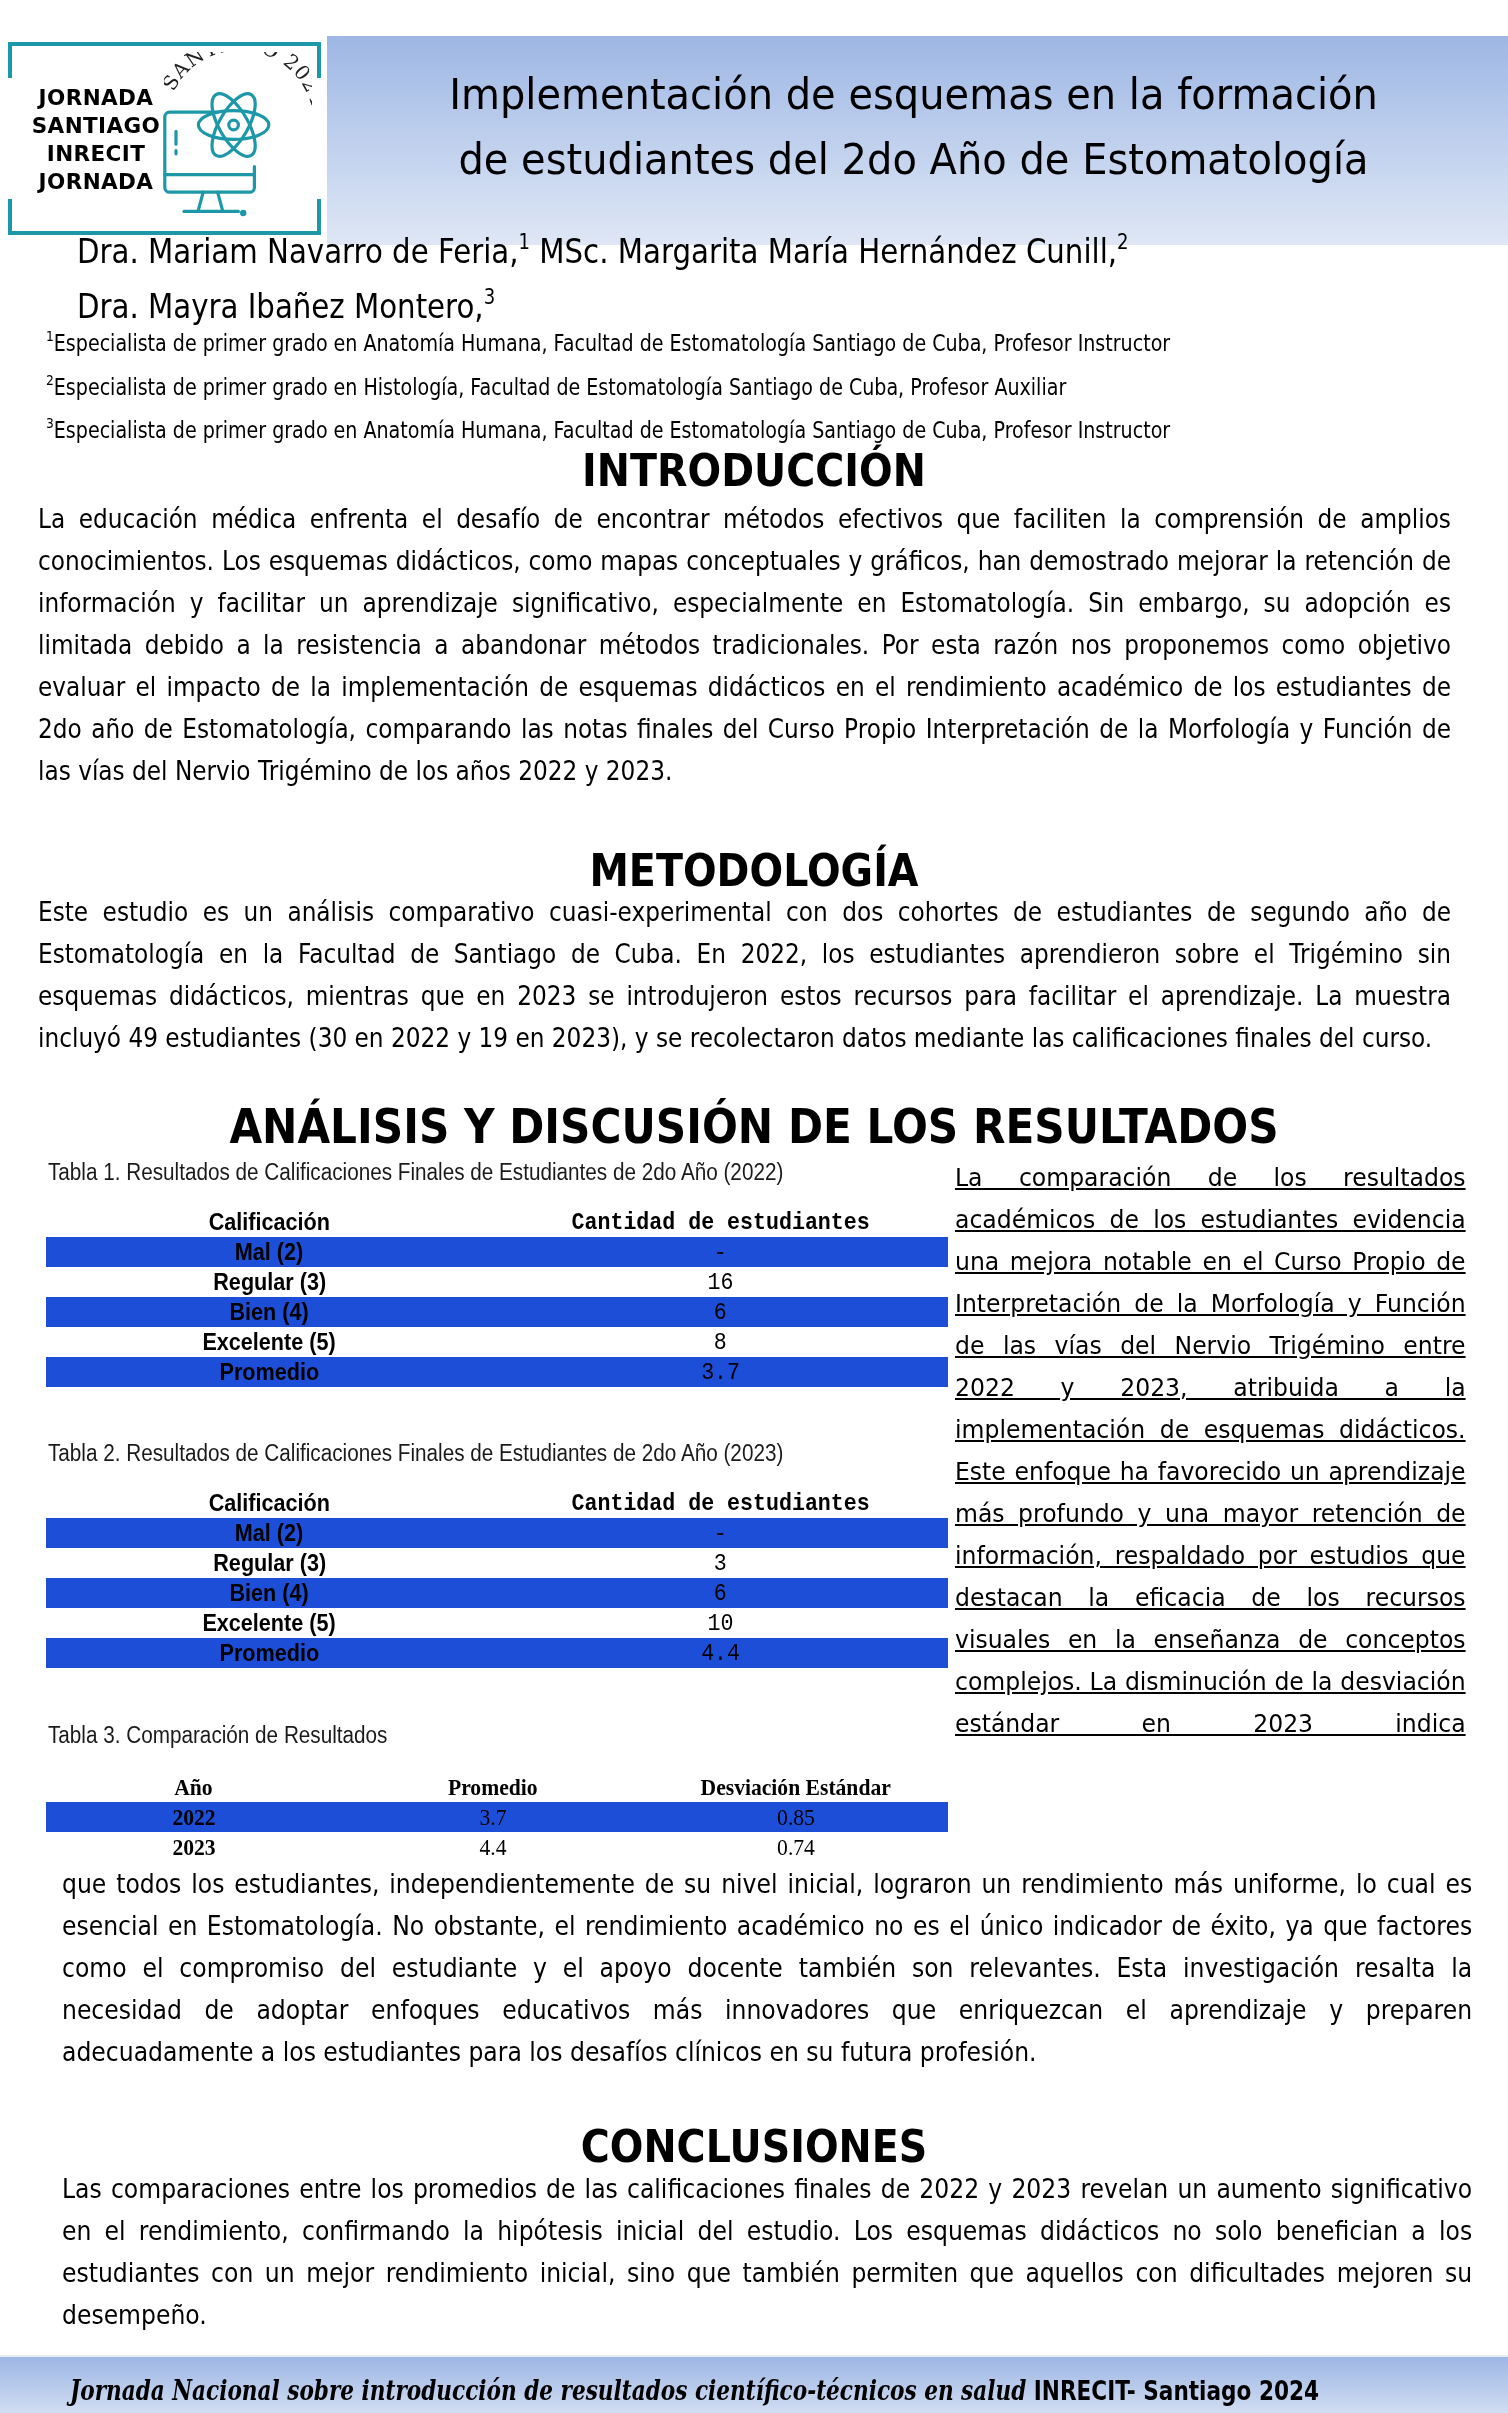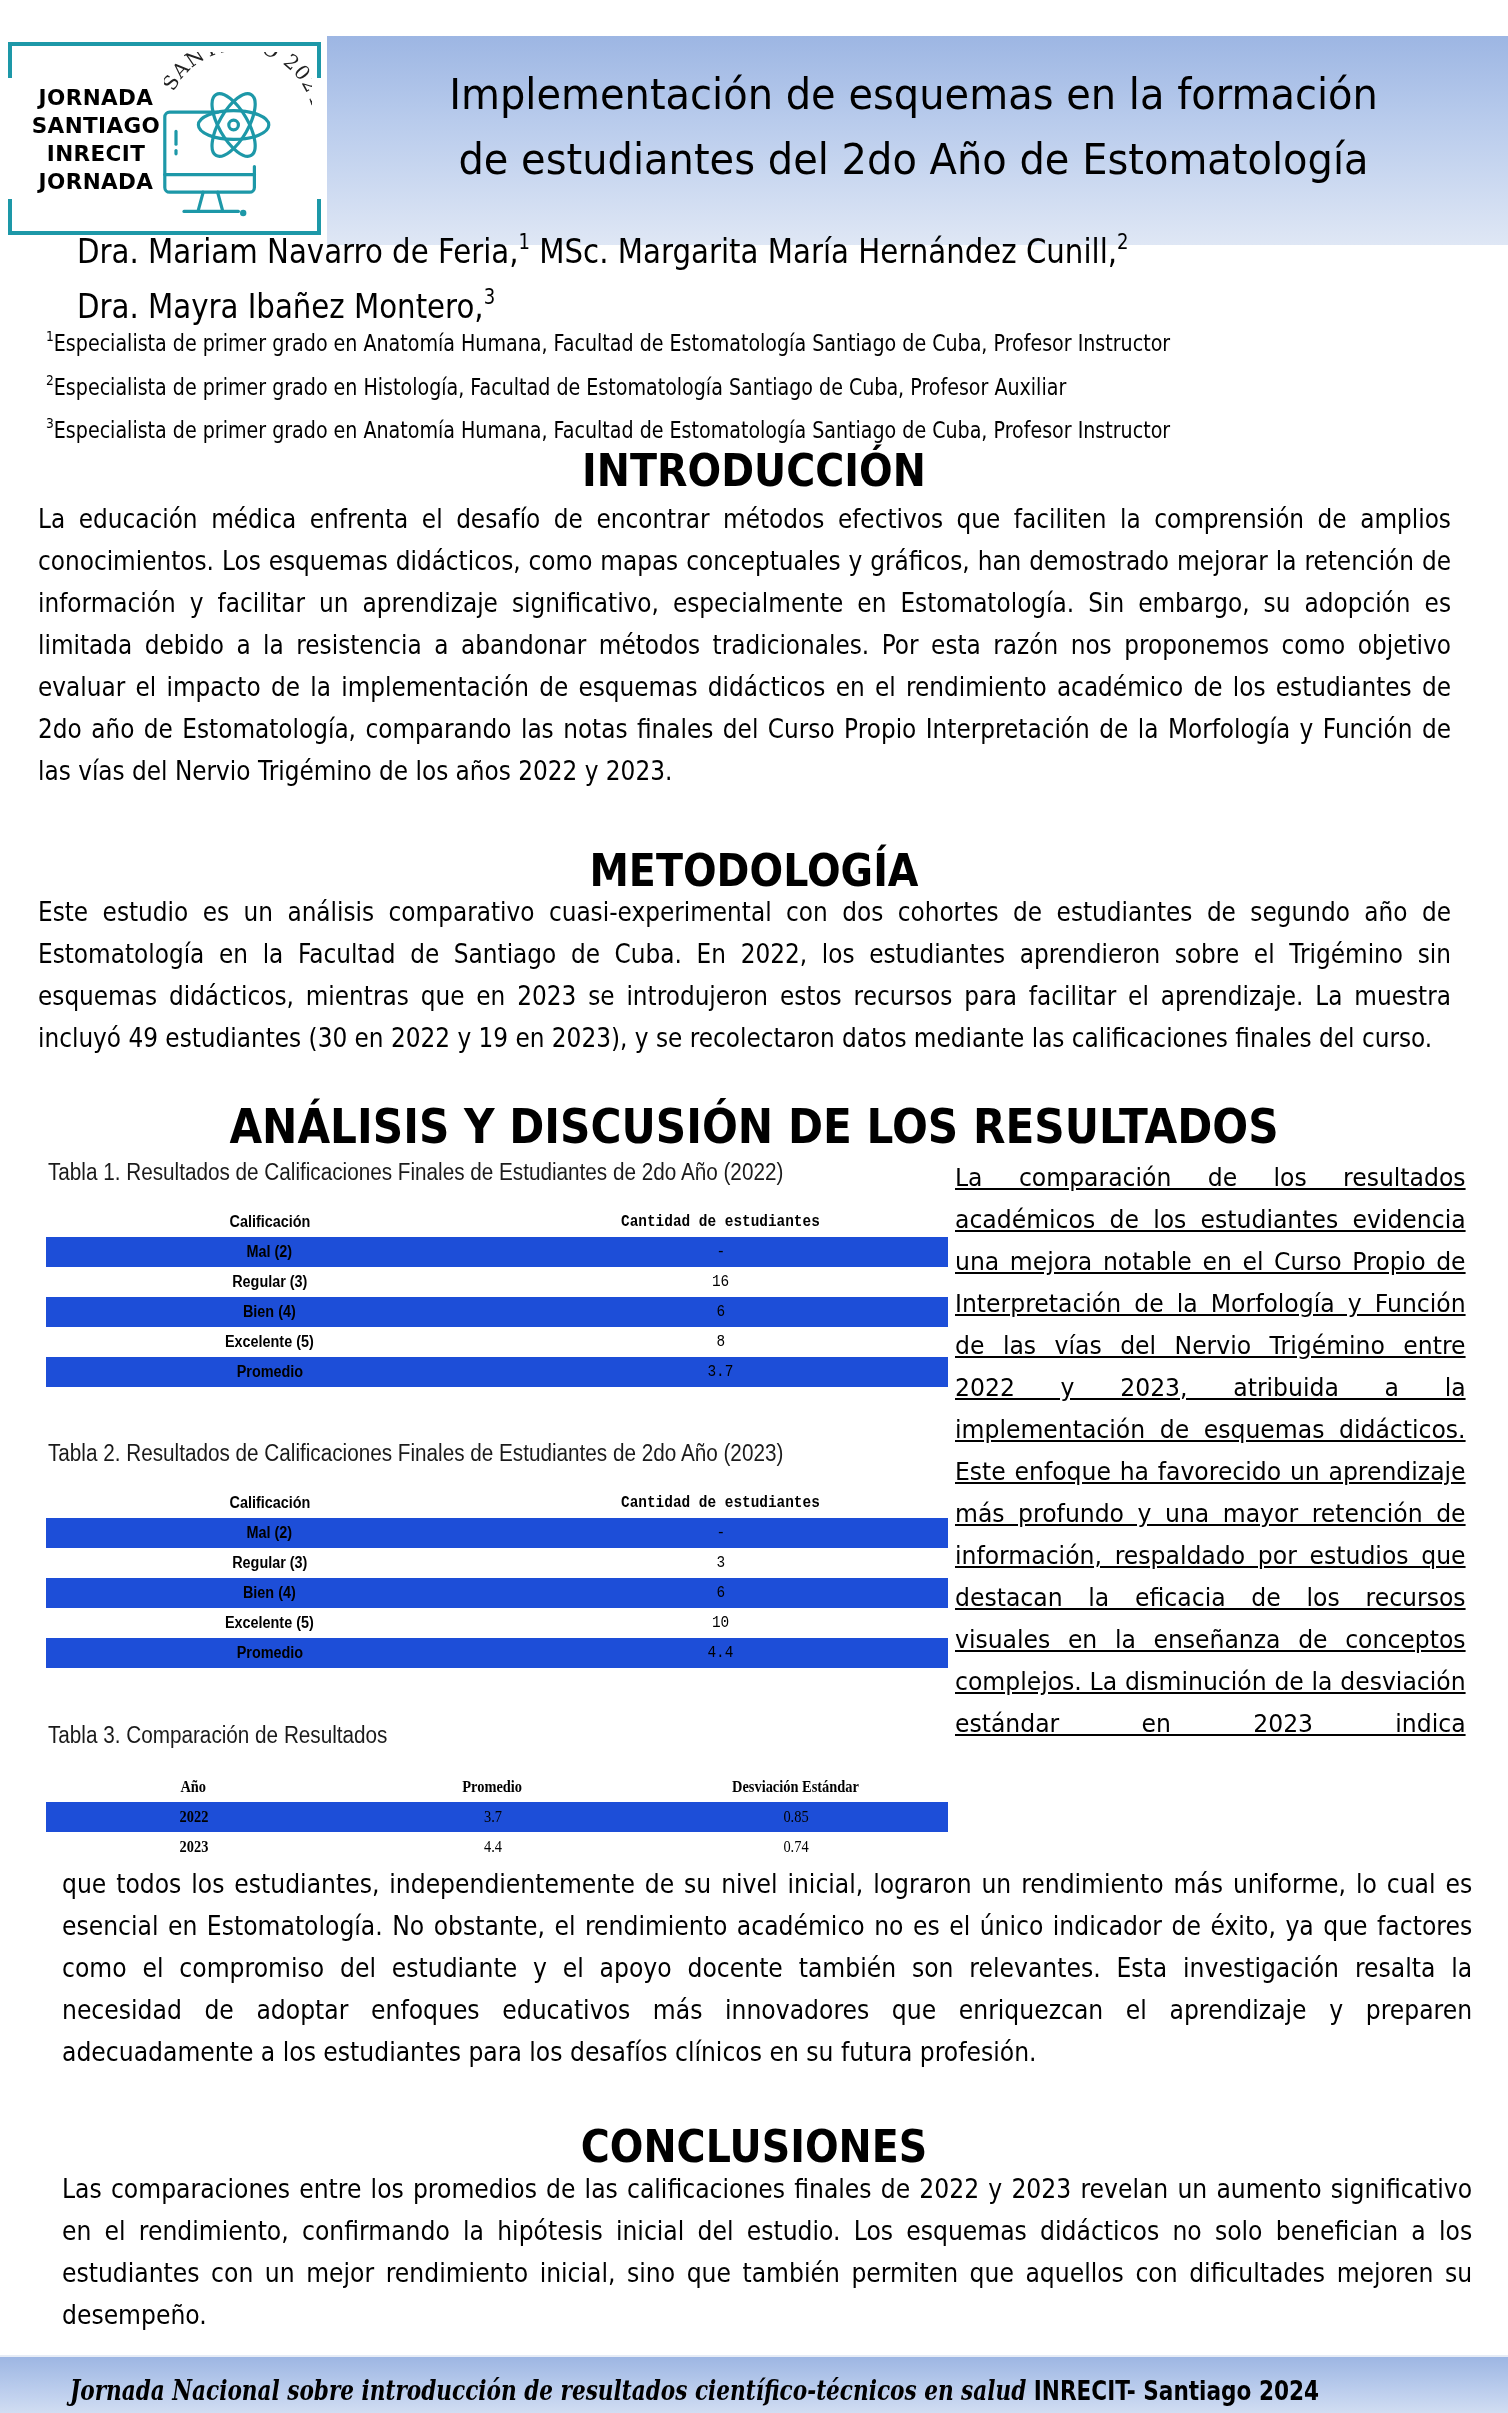--- a/index.html
+++ b/index.html
@@ -87,21 +87,21 @@
   .tbl-caption {
     position: absolute; left: 48px;
     font-family: "Liberation Sans", sans-serif;
     font-size: 23px; color: #1a1a1a;
     transform: scaleX(0.9); transform-origin: left top;
     white-space: nowrap;
   }
   .tbl {
     position: absolute; left: 46px; width: 902px;
     font-family: "Liberation Sans", sans-serif;
-    font-size: 16px;
+    font-size: 24px;
   }
   .tbl .row { display: flex; height: 30px; align-items: center; }
   .tbl .row.shade { background: #1d4ed8; }
   .tbl .cell { text-align: center; }
   .tbl .bold { font-weight: bold; }
   .tbl .h { font-weight: bold; }
   .t12 .c1 { width: 447px; padding-left: 0; }
   .t12 .c2 { width: 455px; font-family: Liberation Mono, monospace; }
   .t3 .c1 { width: 295px; }
   .t3 .c2 { width: 303px; }

